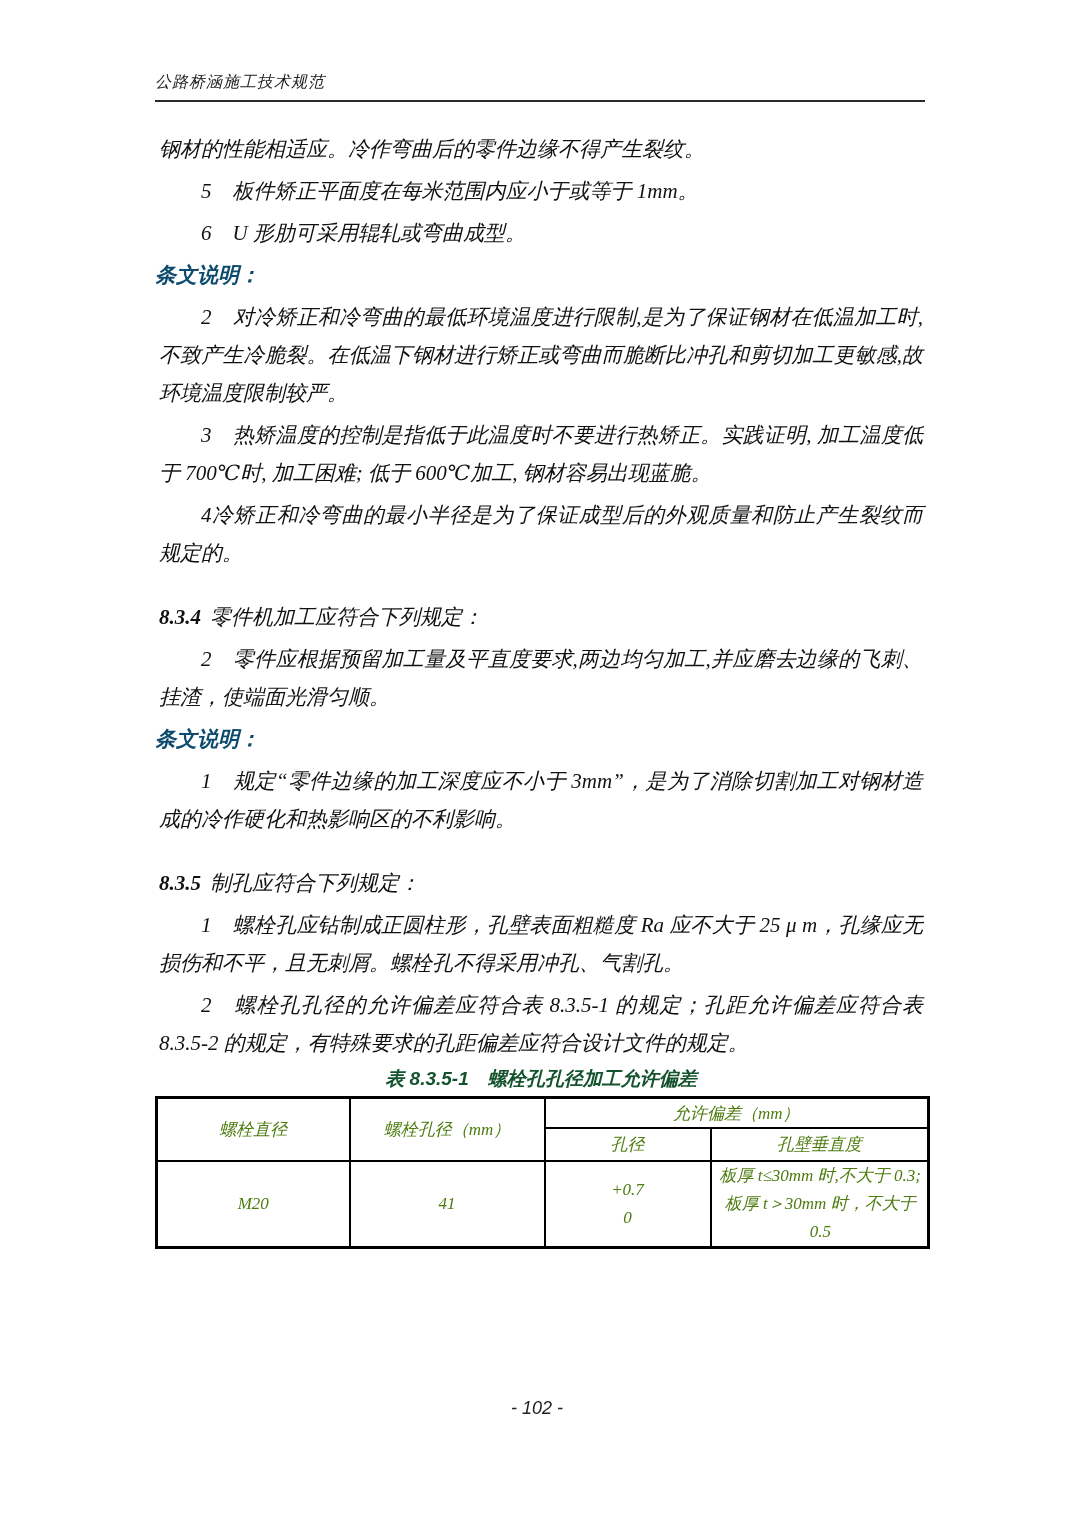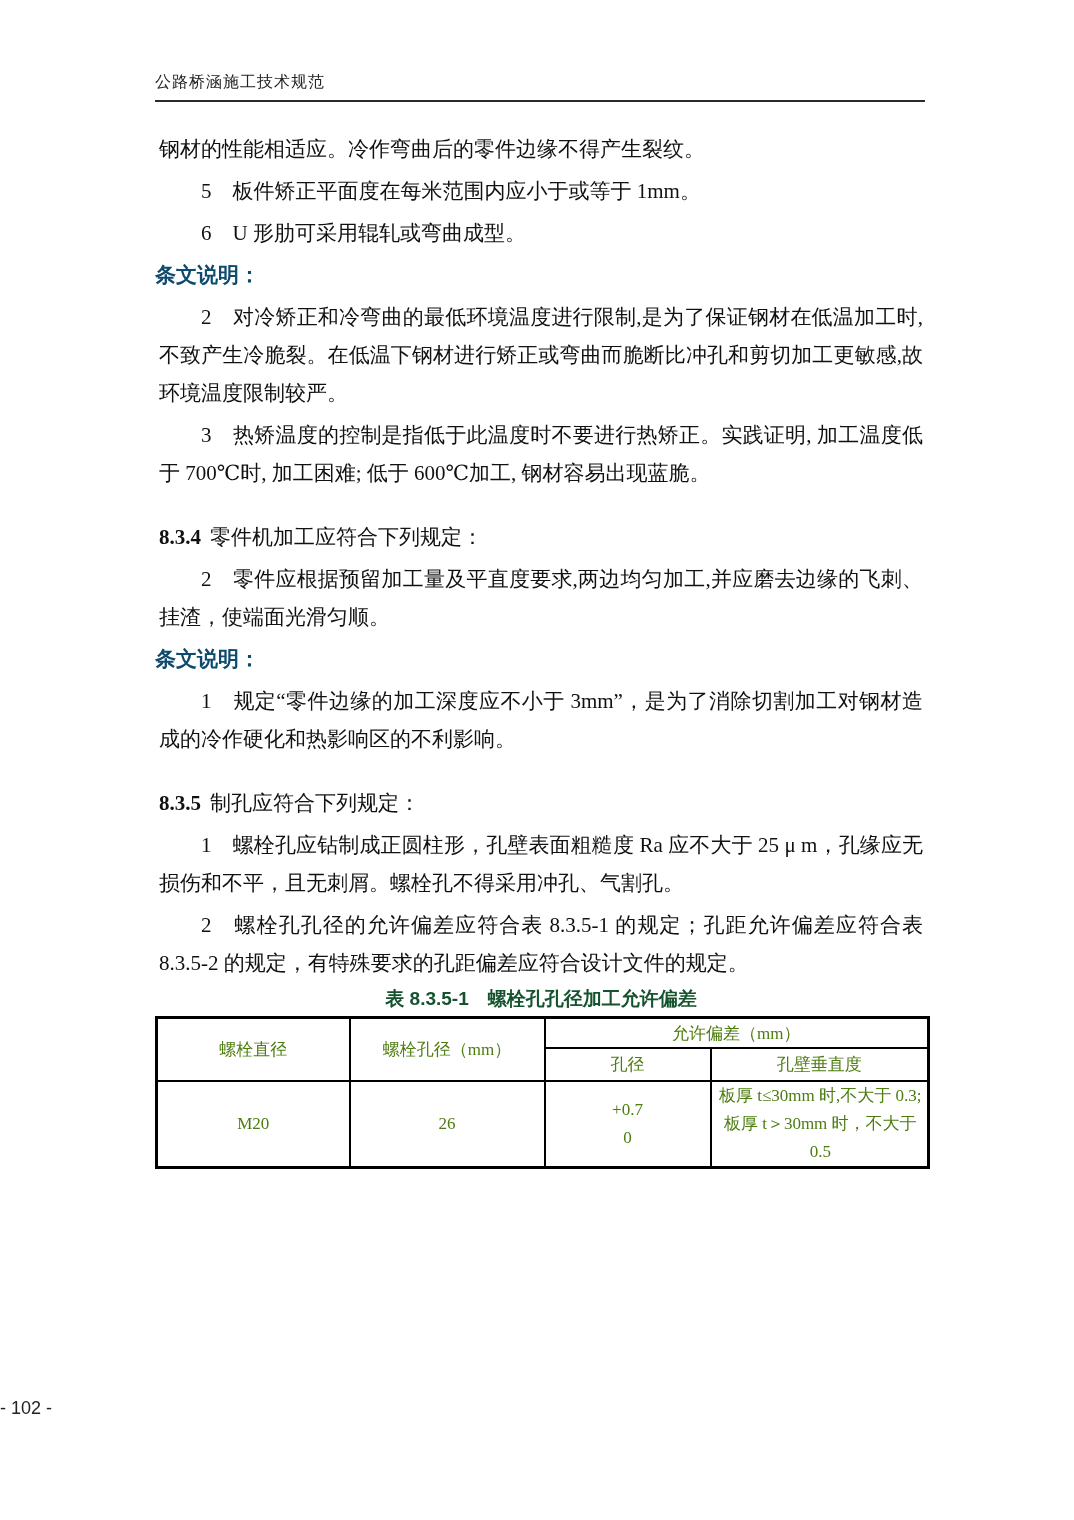--- a/index.html
+++ b/index.html
@@ -4,20 +4,21 @@
 <style>
   html, body { margin: 0; padding: 0; background: #ffffff; }
   .page {
     position: relative;
     width: 1074px;
     height: 1520px;
     background: #ffffff;
     color: #1a1a1a;
     font-family: "Liberation Serif", "DejaVu Serif", serif;
     overflow: hidden;
+    font-style: italic;
   }
 
   
   .running-head {
     position: absolute;
     top: 72px;
     left: 155px;
     width: 770px;
     font-size: 16px;
     letter-spacing: 1px;
@@ -87,20 +88,21 @@
   .cell-line { line-height: 28px; }
   td.cell-left { text-align: left; }
   td.cell-left .cell-line { padding-left: 2px; line-height: 28px; }
 
   
   .page-footer {
     position: absolute;
     top: 1398px;
     left: 0;
     width: 100%;
+    text-align: center;
     font-family: "Liberation Sans", "DejaVu Sans", sans-serif;
     font-size: 18px;
     color: #222;
   }
 </style>
 </head>
 <body>
 
 <div class="page">
 
@@ -110,20 +112,21 @@
 
   <div class="content">
 
     <p class="para">钢材的性能相适应。冷作弯曲后的零件边缘不得产生裂纹。</p>
     <p class="para indent">5　板件矫正平面度在每米范围内应小于或等于 1mm。</p>
     <p class="para indent">6　U 形肋可采用辊轧或弯曲成型。</p>
 
     <p class="notes-heading gap-before">条文说明：</p>
     <p class="para indent">2　对冷矫正和冷弯曲的最低环境温度进行限制,是为了保证钢材在低温加工时,不致产生冷脆裂。在低温下钢材进行矫正或弯曲而脆断比冲孔和剪切加工更敏感,故环境温度限制较严。</p>
     <p class="para indent">3　热矫温度的控制是指低于此温度时不要进行热矫正。实践证明, 加工温度低于 700℃时, 加工困难; 低于 600℃加工, 钢材容易出现蓝脆。</p>
+    <p class="para indent">4冷矫正和冷弯曲的最小半径是为了保证成型后的外观质量和防止产生裂纹而规定的。</p>
 
     <p class="para gap-before"><b class="clause-num">8.3.4</b><span>零件机加工应符合下列规定：</span></p>
     <p class="para indent">2　零件应根据预留加工量及平直度要求,两边均匀加工,并应磨去边缘的飞刺、挂渣，使端面光滑匀顺。</p>
 
     <p class="notes-heading gap-before">条文说明：</p>
     <p class="para indent">1　规定“零件边缘的加工深度应不小于 3mm”，是为了消除切割加工对钢材造成的冷作硬化和热影响区的不利影响。</p>
 
     <p class="para gap-before"><b class="clause-num">8.3.5</b><span>制孔应符合下列规定：</span></p>
     <p class="para indent">1　螺栓孔应钻制成正圆柱形，孔壁表面粗糙度 Ra 应不大于 25 μ m，孔缘应无损伤和不平，且无刺屑。螺栓孔不得采用冲孔、气割孔。</p>
     <p class="para indent">2　螺栓孔孔径的允许偏差应符合表 8.3.5-1 的规定；孔距允许偏差应符合表 8.3.5-2 的规定，有特殊要求的孔距偏差应符合设计文件的规定。</p>
@@ -144,21 +147,21 @@
           <th colspan="2">允许偏差（mm）</th>
         </tr>
         <tr class="h-row2">
           <th>孔径</th>
           <th>孔壁垂直度</th>
         </tr>
       </thead>
       <tbody>
         <tr>
           <td>M20</td>
-          <td>26</td>
+          <td>41</td>
           <td>
             <div class="cell-line">+0.7</div>
             <div class="cell-line">0</div>
           </td>
           <td class="cell-left">
             <div class="cell-line">板厚 t≤30mm 时,不大于 0.3;</div>
             <div class="cell-line">板厚 t＞30mm 时，不大于 0.5</div>
           </td>
         </tr>
       </tbody>

